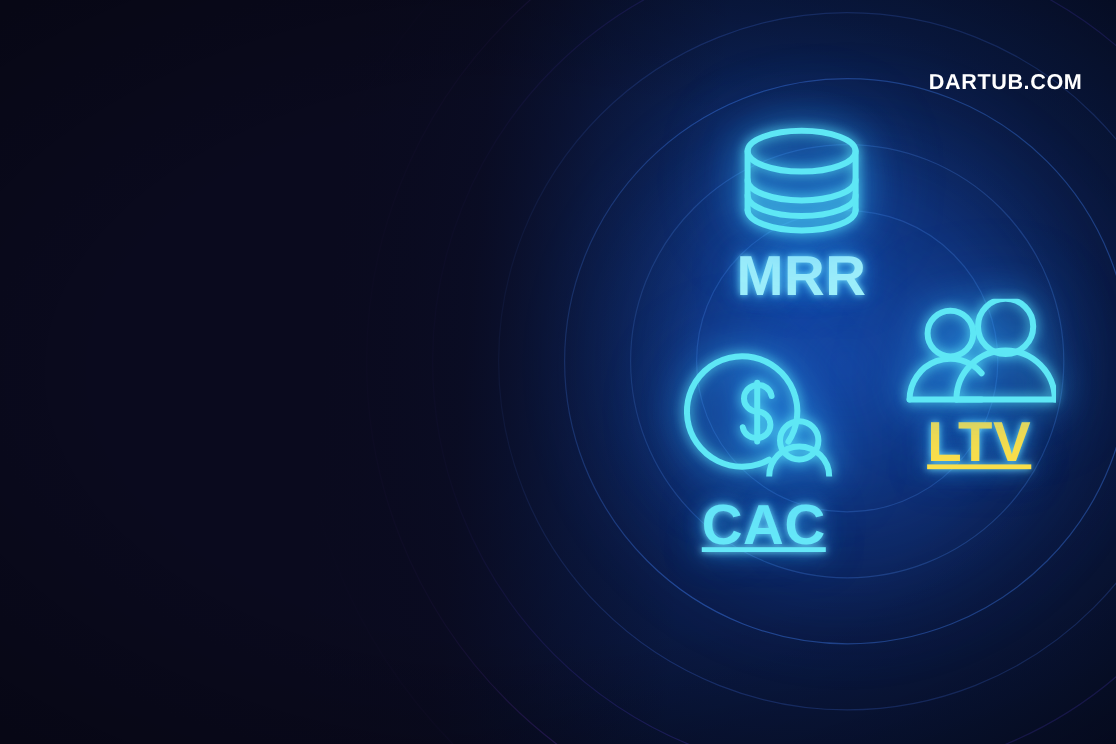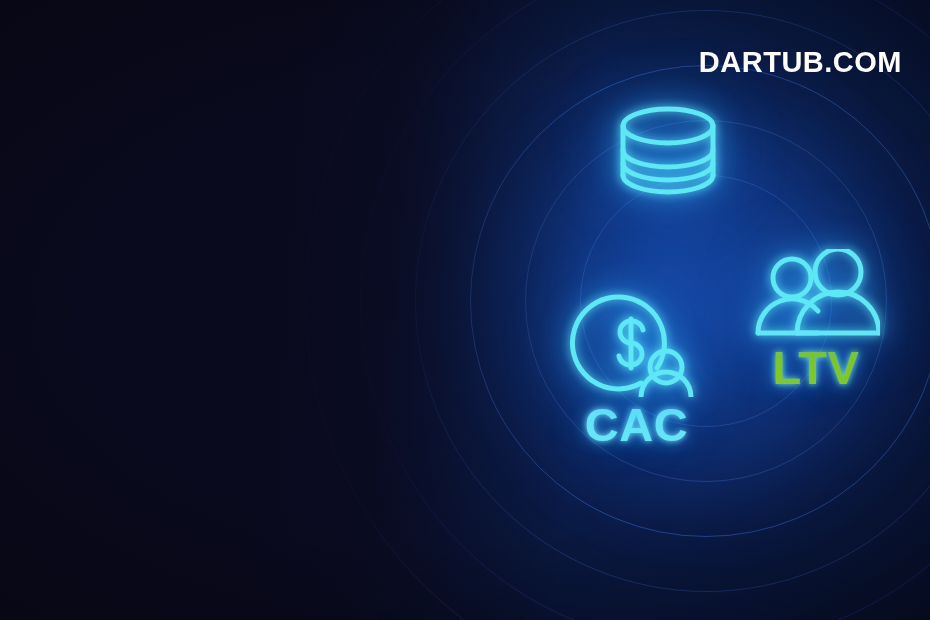--- a/index.html
+++ b/index.html
@@ -54,24 +54,24 @@
     width: 520px;
     height: 520px;
     border-radius: 50%;
     background: radial-gradient(circle, rgba(28,96,220,0.40) 0%, rgba(22,72,180,0.22) 38%, rgba(12,40,120,0.08) 62%, rgba(0,0,0,0) 78%);
     filter: blur(6px);
   }
 
   
   .watermark {
     position: absolute;
-    top: 46px;
+    top: 58px;
     right: 28px;
     color: #ffffff;
-    font-size: 29px;
+    font-size: 18px;
     font-weight: bold;
     letter-spacing: 0.5px;
   }
 
   
   .headline {
     position: absolute;
     left: 60px;
     top: 120px;
     width: 470px;
@@ -106,21 +106,21 @@
     line-height: 1;
     text-shadow:
       0 0 6px rgba(120,235,255,0.95),
       0 0 16px rgba(50,180,255,0.8),
       0 0 34px rgba(30,130,255,0.5);
   }
 
   #metric-mrr { left: 613px; top: 103px; }
   #metric-mrr .metric-label { margin-top: 8px; }
   #metric-cac { left: 569px; top: 282px; }
-  #metric-cac .metric-label { margin-top: 4px; }
+  #metric-cac .metric-label { margin-top: 16px; text-decoration: underline; }
   #metric-ltv { left: 752px; top: 249px; }
   #metric-ltv .metric-label { margin-top: 2px; }
 </style>
 </head>
 <body>
 
 <div id="canvas">
 
   <div class="bg-base"></div>
 
@@ -144,20 +144,21 @@
     <svg class="metric-icon" width="110" height="95" viewBox="0 0 110 95">
       <g fill="none" stroke="#5ee7f5" stroke-width="5" stroke-linecap="round">
         <ellipse cx="55" cy="23" rx="45" ry="17"></ellipse>
         <path d="M10 23 L10 72"></path>
         <path d="M100 23 L100 72"></path>
         <path d="M10 47 A45 17 0 0 0 100 47"></path>
         <path d="M10 60 A45 17 0 0 0 100 60"></path>
         <path d="M10 72 A45 17 0 0 0 100 72"></path>
       </g>
     </svg>
+    <div class="metric-label" style="color:#9ff0fa;">MRR</div>
   </div>
 
   <div class="metric" id="metric-cac">
     <svg class="metric-icon" width="135" height="115" viewBox="0 0 135 115">
       <g fill="none" stroke="#5ee7f5" stroke-width="5" stroke-linecap="round">
 
         <path d="M88 86 A46 46 0 1 0 72 101"></path>
 
         <path d="M62 37 L62 86"></path>
         <path d="M74 48 A11 11 0 0 0 62 39 A11 11 0 0 0 62 61 A11 11 0 0 1 62 83 A11 11 0 0 1 50 74"></path>
@@ -175,16 +176,16 @@
 
         <circle cx="40" cy="29" r="19"></circle>
         <path d="M6 84 A34 34 0 0 1 66 62"></path>
         <path d="M6 84 L66 84"></path>
 
         <circle cx="86" cy="23" r="23"></circle>
         <path d="M45 84 A41 41 0 0 1 127 84"></path>
         <path d="M45 84 L127 84"></path>
       </g>
     </svg>
-    <div class="metric-label" style="color:#84cc16;">LTV</div>
+    <div class="metric-label" style="color:#fde047;text-decoration:underline;">LTV</div>
   </div>
 
 </div>
 
 </body></html>

